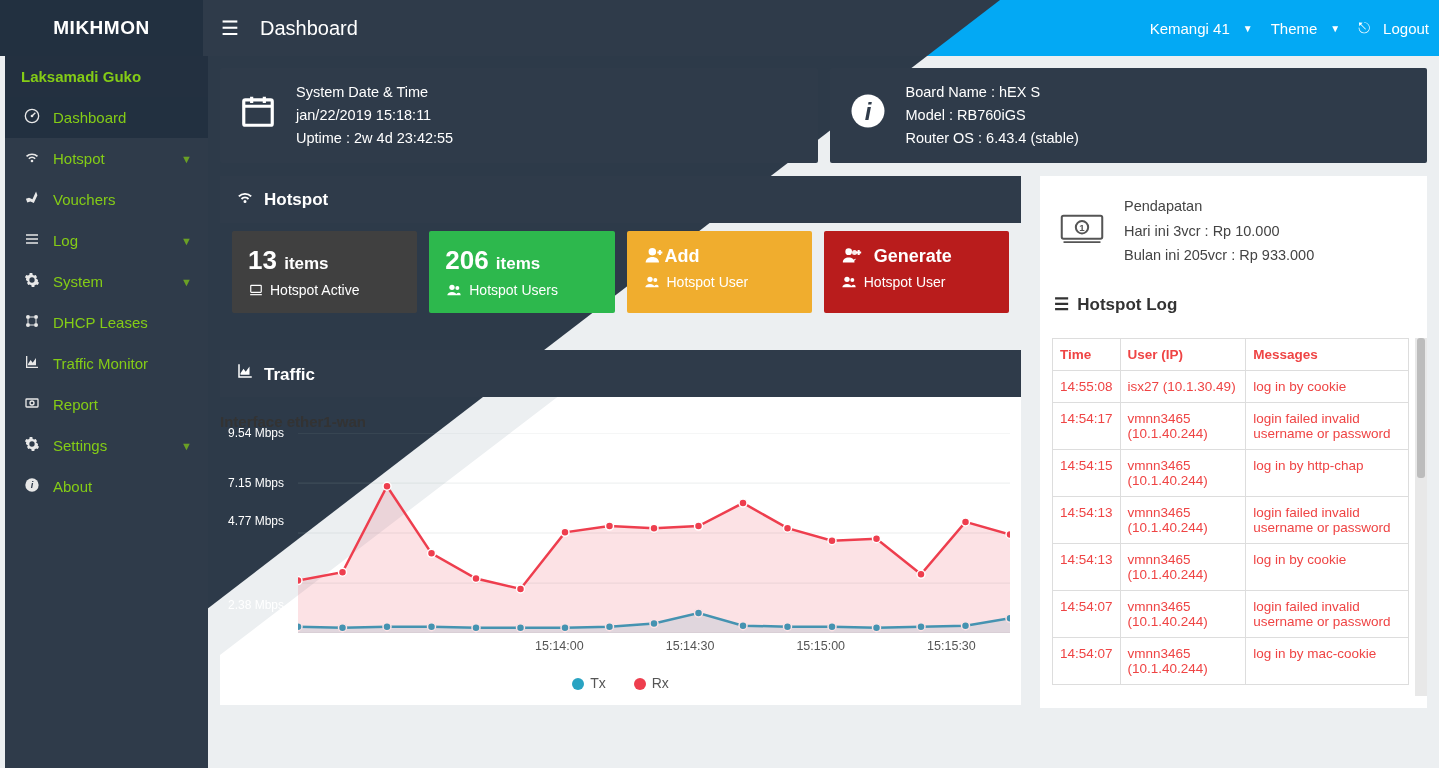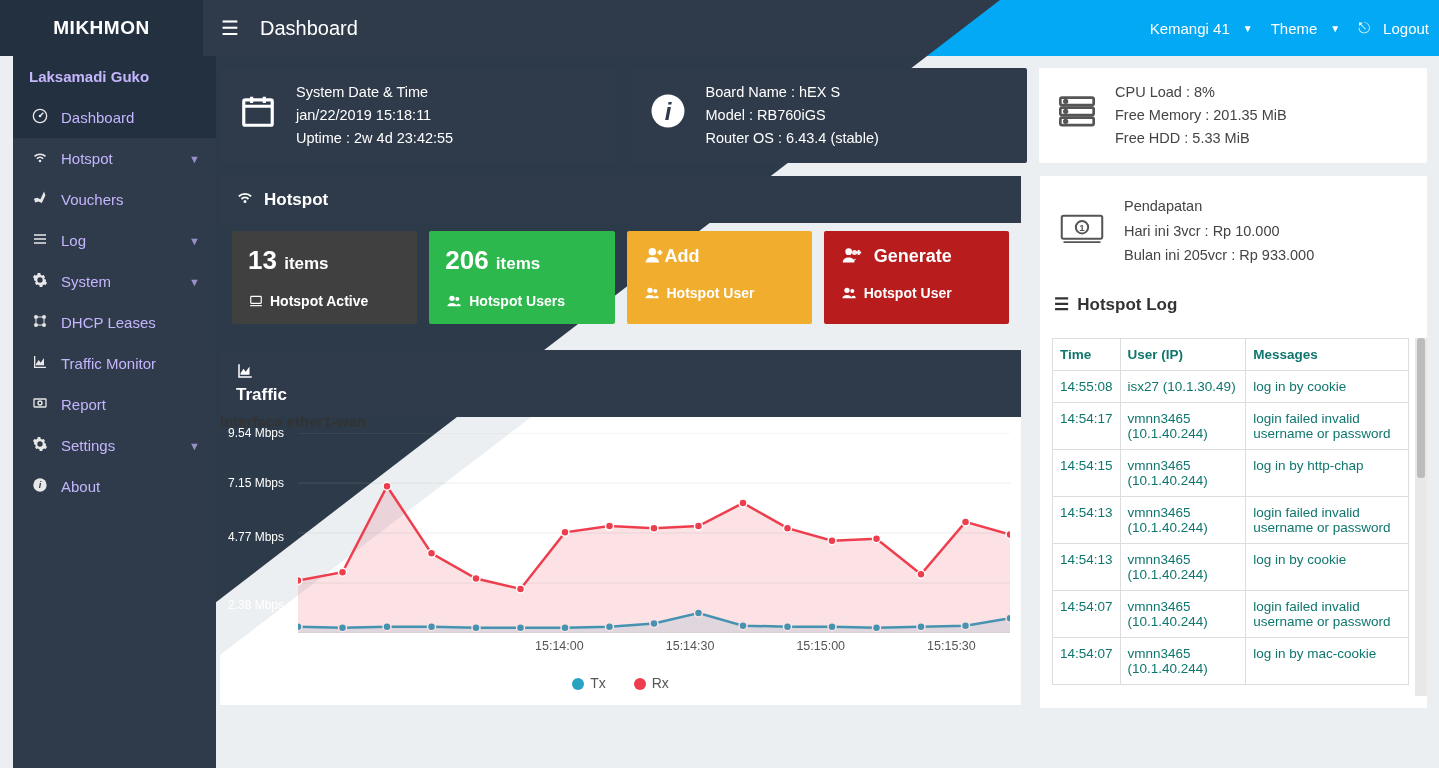--- a/index.html
+++ b/index.html
@@ -9,21 +9,21 @@
 #diag-light { position:absolute; top:0; left:0; width:1439px; height:768px; background:#eceff1; clip-path:polygon(100% 0,100% 100%,0 100%,1000px 0); z-index:1; pointer-events:none; }
 .topbar-dark { position:absolute; top:0; left:0; width:1000px; height:56px; background:#2f3b4a; z-index:4; }
 .topbar-accent { position:absolute; top:0; left:0; width:1439px; height:56px; background:#03a9f4; z-index:3; }
 .brand { position:absolute; left:0; top:0; width:203px; height:56px; background:#223040; color:#fff; font-weight:700; font-size:19px; display:flex; align-items:center; justify-content:center; z-index:6; letter-spacing:.5px;}
 .hamburger { position:absolute; left:210px; top:0; height:56px; width:40px; color:#fff; display:flex; align-items:center; justify-content:center; z-index:6; font-size:20px; cursor:pointer;}
 .page-title { position:absolute; left:260px; top:0; height:56px; color:#fff; font-size:20px; display:flex; align-items:center; z-index:6;}
 .topbar-right { position:absolute; right:10px; top:0; height:56px; display:flex; align-items:center; gap:18px; color:#fff; z-index:6; font-size:15px;}
 .topbar-right .tr-item { display:flex; align-items:center; gap:13px; cursor:pointer;}
 
 
-.sidebar { position:absolute; left:13px; top:56px; width:203px; bottom:0; background:#2f3b4a; color:#c4b5fd; z-index:6; font-size:15px;}
+.sidebar { position:absolute; left:5px; top:56px; width:203px; bottom:0; background:#2f3b4a; color:#84cc16; z-index:6; font-size:15px;}
 .sidebar .user { background:#233040; padding:12px 16px; font-weight:700;}
 .sidebar .nav-item { display:flex; align-items:center; padding:11px 16px; cursor:pointer; }
 .sidebar .nav-item.active { background:#223040;}
 .sidebar .nav-item .mi { width:22px; text-align:center; margin-right:10px; font-size:15px;}
 .sidebar .nav-item .chev { margin-left:auto; font-size:11px; opacity:.7;}
 
 
 .main-dark { position:absolute; left:203px; top:56px; width:836px; bottom:0; background:#2d3a49; z-index:1;}
 
 
@@ -33,41 +33,41 @@
 .panel-light { background:#fff; color:#444; flex:0 0 388px;}
 .panel .big-icon { font-size:36px; width:40px; text-align:center;}
 .panel .lines div { line-height:1.6;}
 
 
 .hotspot-hdr { position:absolute; left:220px; top:176px; width:801px; background:#2f3b4a; color:#fff; padding:12px 16px; font-size:17px; font-weight:600; display:flex; align-items:center; gap:10px; z-index:7;}
 .hotspot-body { position:absolute; left:220px; top:219px; width:801px; padding:12px; background:rgba(47,59,74,.0); display:flex; gap:12px; z-index:7;}
 .tile { flex:1; color:#fff; padding:14px 16px 12px 16px; border-radius:2px; font-size:14.5px;}
 .tile .big { font-size:26px; font-weight:700;}
 .tile .big span { font-size:17px; font-weight:600;}
-.tile .sub { margin-top:17px; font-size:14px;font-weight:bold;}
+.tile .sub { margin-top:6px; font-size:14px;}
 .tile-blue { background:#404040;}
 .tile-green { background:#2db84d;}
 .tile-yellow { background:#f0ad2e;}
 .tile-red { background:#b91c1c;}
 
 
 .income { position:absolute; left:1040px; top:176px; right:12px; background:#fff; color:#444; padding:18px 20px; display:flex; gap:20px; align-items:center; z-index:7; font-size:14.5px;}
 .income .lines div { line-height:1.7;}
 
 
 .log-hdr { position:absolute; left:1040px; top:282px; right:12px; background:#fff; color:#333; padding:12px 14px; font-size:17px; font-weight:700; border-bottom:1px solid #ddd; z-index:7; display:flex; align-items:center; gap:8px;}
 .log-body { position:absolute; left:1040px; top:326px; right:12px; bottom:60px; background:#fff; z-index:7; overflow:hidden;}
 .log-scroll { position:absolute; right:0; top:12px; bottom:12px; width:12px; background:#e8e8e8; z-index:8;}
 .log-scroll .thumb { position:absolute; left:2px; right:2px; top:0; height:140px; background:#bcbcbc; border-radius:3px;}
-.log-table { width:calc(100% - 30px); margin:12px 18px 12px 12px; border-collapse:collapse; font-size:13.5px; color:#0f766e;}
+.log-table { width:calc(100% - 30px); margin:12px 18px 12px 12px; border-collapse:collapse; font-size:13.5px; color:#ef4444;}
 .log-table th,.log-table td { border:1px solid #ddd; padding:8px 7px; text-align:left; vertical-align:top;}
 .log-table th { font-weight:700;}
 
 
-.traffic-hdr { position:absolute; left:220px; top:350px; width:801px; background:#2f3b4a; color:#fff; padding:12px 16px; font-size:17px; font-weight:600; display:flex; align-items:flex-start; z-index:7;flex-direction:column;}
+.traffic-hdr { position:absolute; left:220px; top:350px; width:801px; background:#2f3b4a; color:#fff; padding:12px 16px; font-size:17px; font-weight:600; display:flex; align-items:flex-end; gap:10px; z-index:7;}
 .traffic-body { position:absolute; left:220px; top:395px; width:801px; height:310px; z-index:7;}
 .chart-title { position:absolute; top:18px; left:0; width:100%; text-align:left; font-weight:700; font-size:15px; z-index:8;}
 .ylabels { position:absolute; left:0; top:38px; width:70px; height:200px; z-index:8; color:#fff; font-size:12px;}
 .ylabel { position:absolute; right:6px; transform:translateY(-50%); white-space:nowrap;}
 .xaxis-labels { position:absolute; left:78px; right:26px; bottom:48px; height:18px; font-size:12.5px; z-index:8; color:#fff;}
 .xl { position:absolute; transform:translateX(-50%);}
 .xl.light { color:#555;}
 .legend { position:absolute; bottom:14px; left:0; width:100%; display:flex; justify-content:center; gap:28px; font-size:14px; z-index:8; color:#555;}
 .legend .dot { width:12px; height:12px; border-radius:50%; display:inline-block; vertical-align:middle; margin-right:6px;}
 .legend .tx { background:#29a3c2;}
@@ -204,37 +204,20 @@
           <circle cx="12" cy="12" r="11" fill="#fff"></circle>
           <text x="12" y="18" text-anchor="middle" font-size="16" font-family="Georgia" font-style="italic" font-weight="bold" fill="#2f3b4a">i</text>
         </svg>
     </div>
     <div class="lines">
       <div>Board Name : hEX S</div>
       <div>Model : RB760iGS</div>
       <div>Router OS : 6.43.4 (stable)</div>
     </div>
   </div>
-  <div class="panel panel-light">
-    <div class="big-icon" style="color:#555;">
-      <svg width="40" height="40" viewBox="0 0 24 24" fill="none" stroke="#555" stroke-width="1.6">
-          <rect x="2" y="4" width="20" height="4.5" rx="1"></rect>
-          <rect x="2" y="10" width="20" height="4.5" rx="1"></rect>
-          <rect x="2" y="16" width="20" height="4.5" rx="1"></rect>
-          <circle cx="5.2" cy="6.2" r=".8" fill="#555"></circle>
-          <circle cx="5.2" cy="12.2" r=".8" fill="#555"></circle>
-          <circle cx="5.2" cy="18.2" r=".8" fill="#555"></circle>
-        </svg>
-    </div>
-    <div class="lines">
-      <div>CPU Load : 8%</div>
-      <div>Free Memory : 201.35 MiB</div>
-      <div>Free HDD : 5.33 MiB</div>
-    </div>
-  </div>
 </div>
 
 <div class="hotspot-hdr">
   <span>
     <svg width="18" height="18" viewBox="0 0 24 24" fill="#fff">
         <path d="M12 20a2 2 0 100-4 2 2 0 000 4zm-5.6-6.3a8 8 0 0111.2 0l-1.8 1.8a5.5 5.5 0 00-7.6 0zm-3.5-3.4a13 13 0 0118.2 0l-1.8 1.8a10.5 10.5 0 00-14.6 0z"></path>
       </svg>
   </span>
   <span>Hotspot</span>
 </div>
@@ -366,21 +349,21 @@
         <path d="M3 3v18h18v-2H5V3zm3 12l4-6 3 4 5-7v11H6z"></path>
       </svg>
   </span>
   <span>Traffic</span>
 </div>
 <div class="traffic-body">
   <div class="chart-title" style="color: rgb(51, 51, 51);">Interface ether1-wan</div>
   <div class="ylabels" id="ylabels">
       <div class="ylabel" style="top: 200px;">0 bps</div>
       <div class="ylabel" style="top: 143px; margin-top: 29px;">2.38 Mbps</div>
-      <div class="ylabel" style="top: 104px;">4.77 Mbps</div>
+      <div class="ylabel" style="top: 88px;">4.77 Mbps</div>
       <div class="ylabel" style="top: 50.1048px;">7.15 Mbps</div>
       <div class="ylabel" style="top: 0px;">9.54 Mbps</div>
     </div>
   <svg class="chart" id="chartsvg" viewBox="0 0 712 200" preserveAspectRatio="none">
       <line x1="0" y1="200" x2="712" y2="200" stroke="#9aa" stroke-width="0.5" opacity="0.4"></line>
       <line x1="0" y1="150.10482180293502" x2="712" y2="150.10482180293502" stroke="#9aa" stroke-width="0.5" opacity="0.4"></line>
       <line x1="0" y1="100" x2="712" y2="100" stroke="#9aa" stroke-width="0.5" opacity="0.4"></line>
       <line x1="0" y1="50.10482180293499" x2="712" y2="50.10482180293499" stroke="#9aa" stroke-width="0.5" opacity="0.4"></line>
       <line x1="0" y1="0" x2="712" y2="0" stroke="#9aa" stroke-width="0.5" opacity="0.4"></line>
       <path d="M0,200 L 0,193.71069182389937 L 44.5,194.75890985324946 L 89,193.71069182389937 L 133.5,193.71069182389937 L 178,194.75890985324946 L 222.5,194.75890985324946 L 267,194.75890985324946 L 311.5,193.71069182389937 L 356,190.56603773584905 L 400.5,180.083857442348 L 445,192.66247379454927 L 489.5,193.71069182389937 L 534,193.71069182389937 L 578.5,194.75890985324946 L 623,193.71069182389937 L 667.5,192.66247379454927 L 712,185.32494758909854 L712,200 Z" fill="#29a3c2" opacity="0.15"></path>

